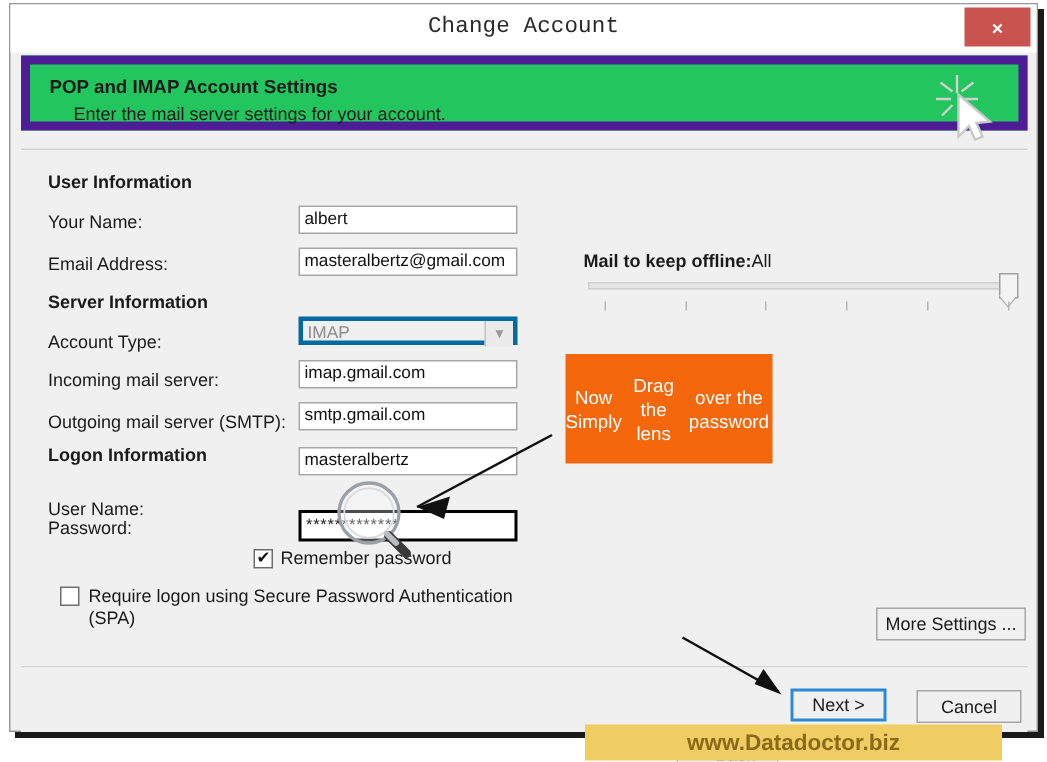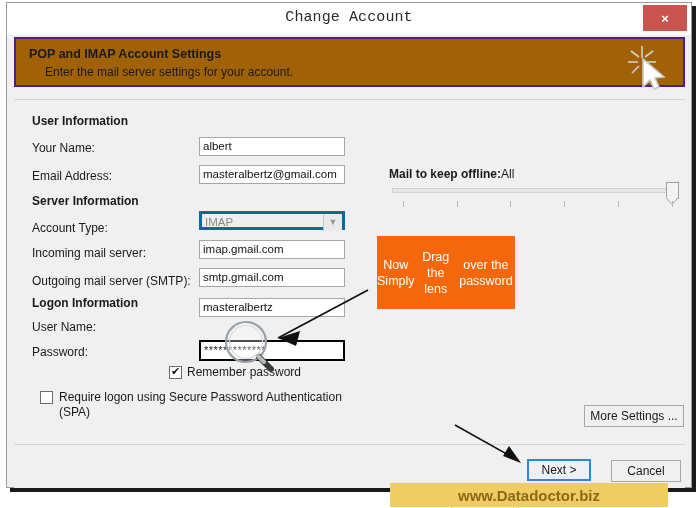--- a/index.html
+++ b/index.html
@@ -72,22 +72,22 @@
     cursor: pointer;
   }
 
   
   .header {
     position: absolute;
     left: 7px;
     top: 34px;
     width: 671px;
     height: 50px;
-    background: #a16207;
-    border: 2px solid #4c1d95;
+    background: #22c55e;
+    border: 6px solid #4c1d95;
     box-sizing: border-box;
   }
   .header-title {
     position: absolute;
     left: 13px;
     top: 8px;
     font-size: 12.5px;
     font-weight: bold;
     color: #1a1a1a;
   }
@@ -380,21 +380,21 @@
       </div>
 
       <div class="field-label" style="left:18px; top:146px;">Incoming mail server:</div>
       <div class="text-input" style="top:140px;">imap.gmail.com</div>
 
       <div class="field-label" style="left:18px; top:174px;">Outgoing mail server (SMTP):</div>
       <div class="text-input" style="top:168px;">smtp.gmail.com</div>
 
       <div class="section-title" style="left:18px; top:196px;">Logon Information</div>
 
-      <div class="field-label" style="left:18px; top:220px;">User Name:</div>
+      <div class="field-label" style="left:18px; top:232px;">User Name:</div>
       <div class="text-input" style="top:198px;">masteralbertz</div>
 
       <div class="field-label" style="left:18px; top:245px;">Password:</div>
       <div class="text-input focused pw-mask" style="top:240px;">*************</div>
 
       <div class="checkrow" style="left:155px; top:265px;">
         <span class="cbox checked" style="left:0; top:1px;"></span>
         <span style="position:absolute; left:18px; top:0; white-space:nowrap;">Remember password</span>
       </div>
 

